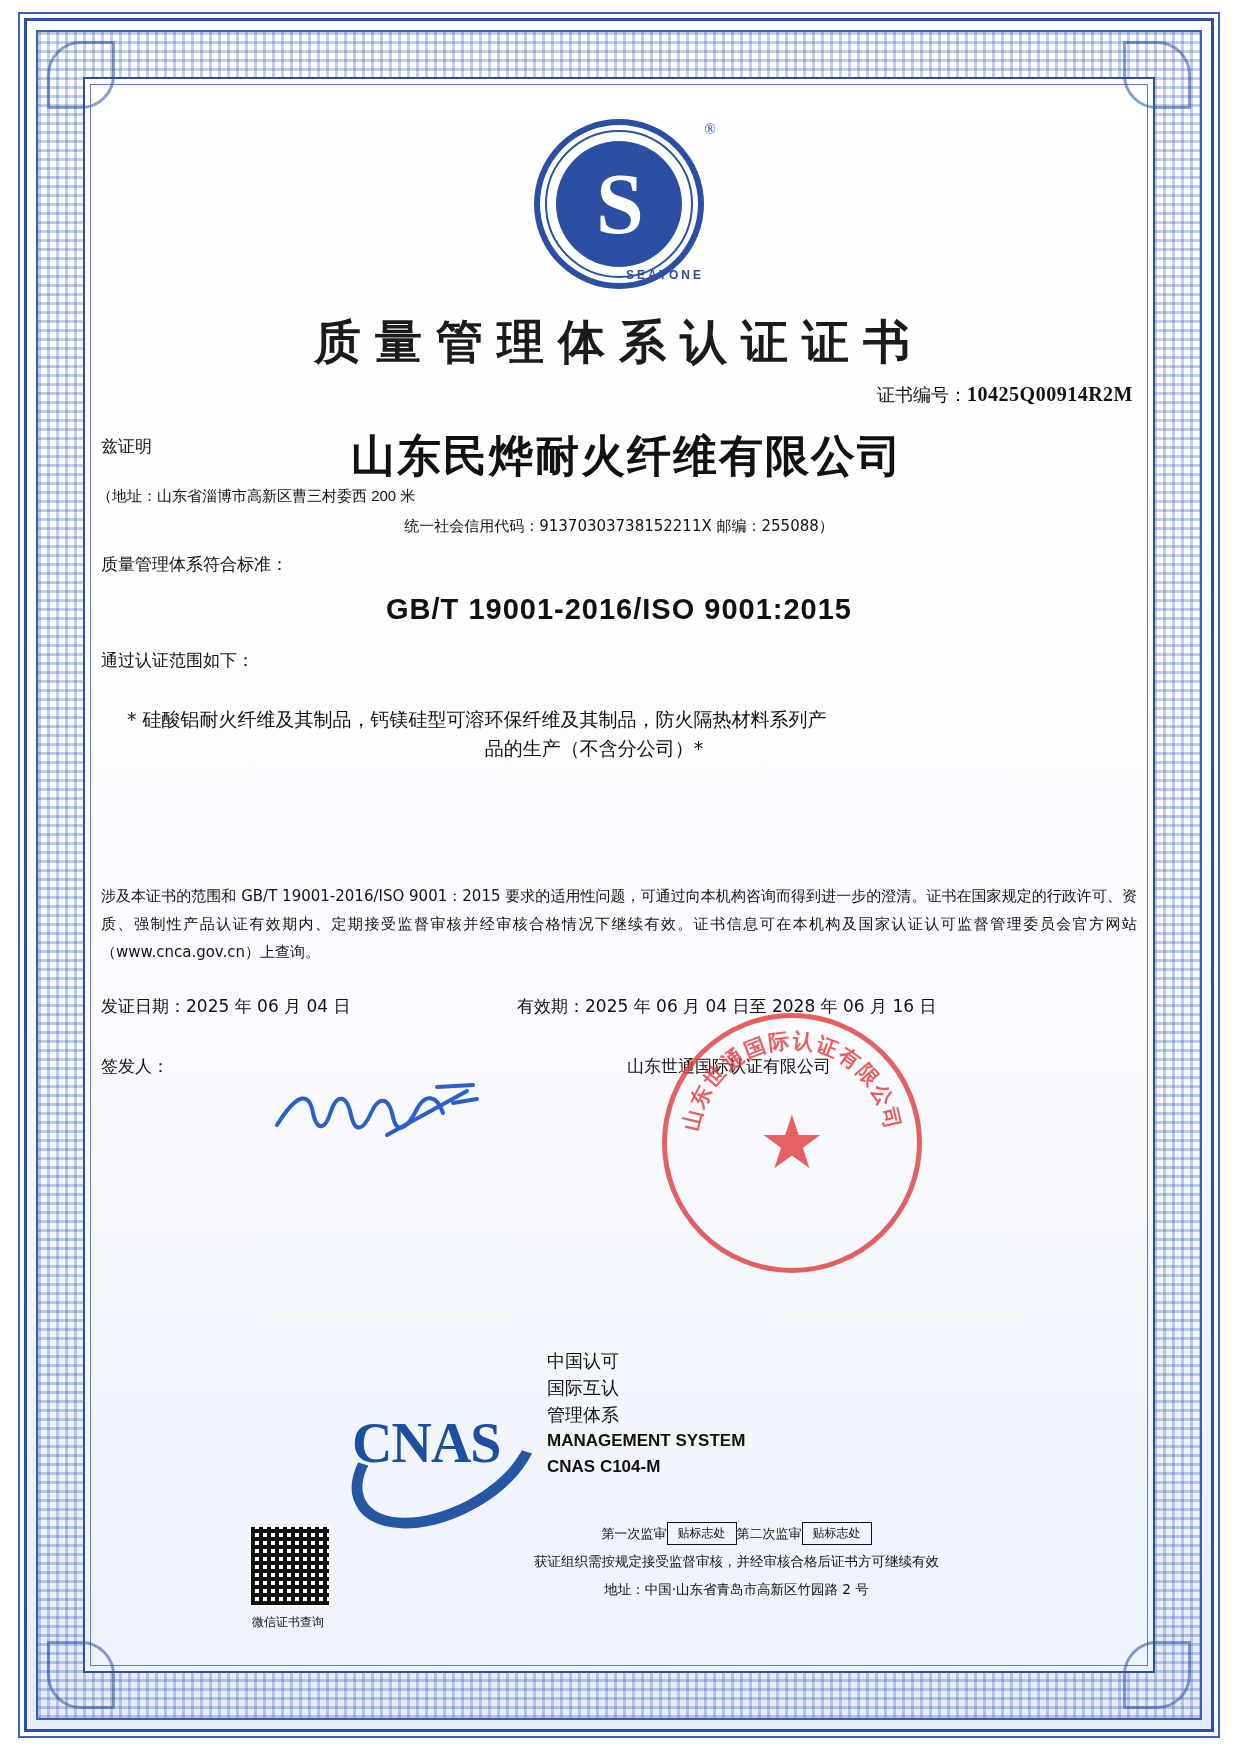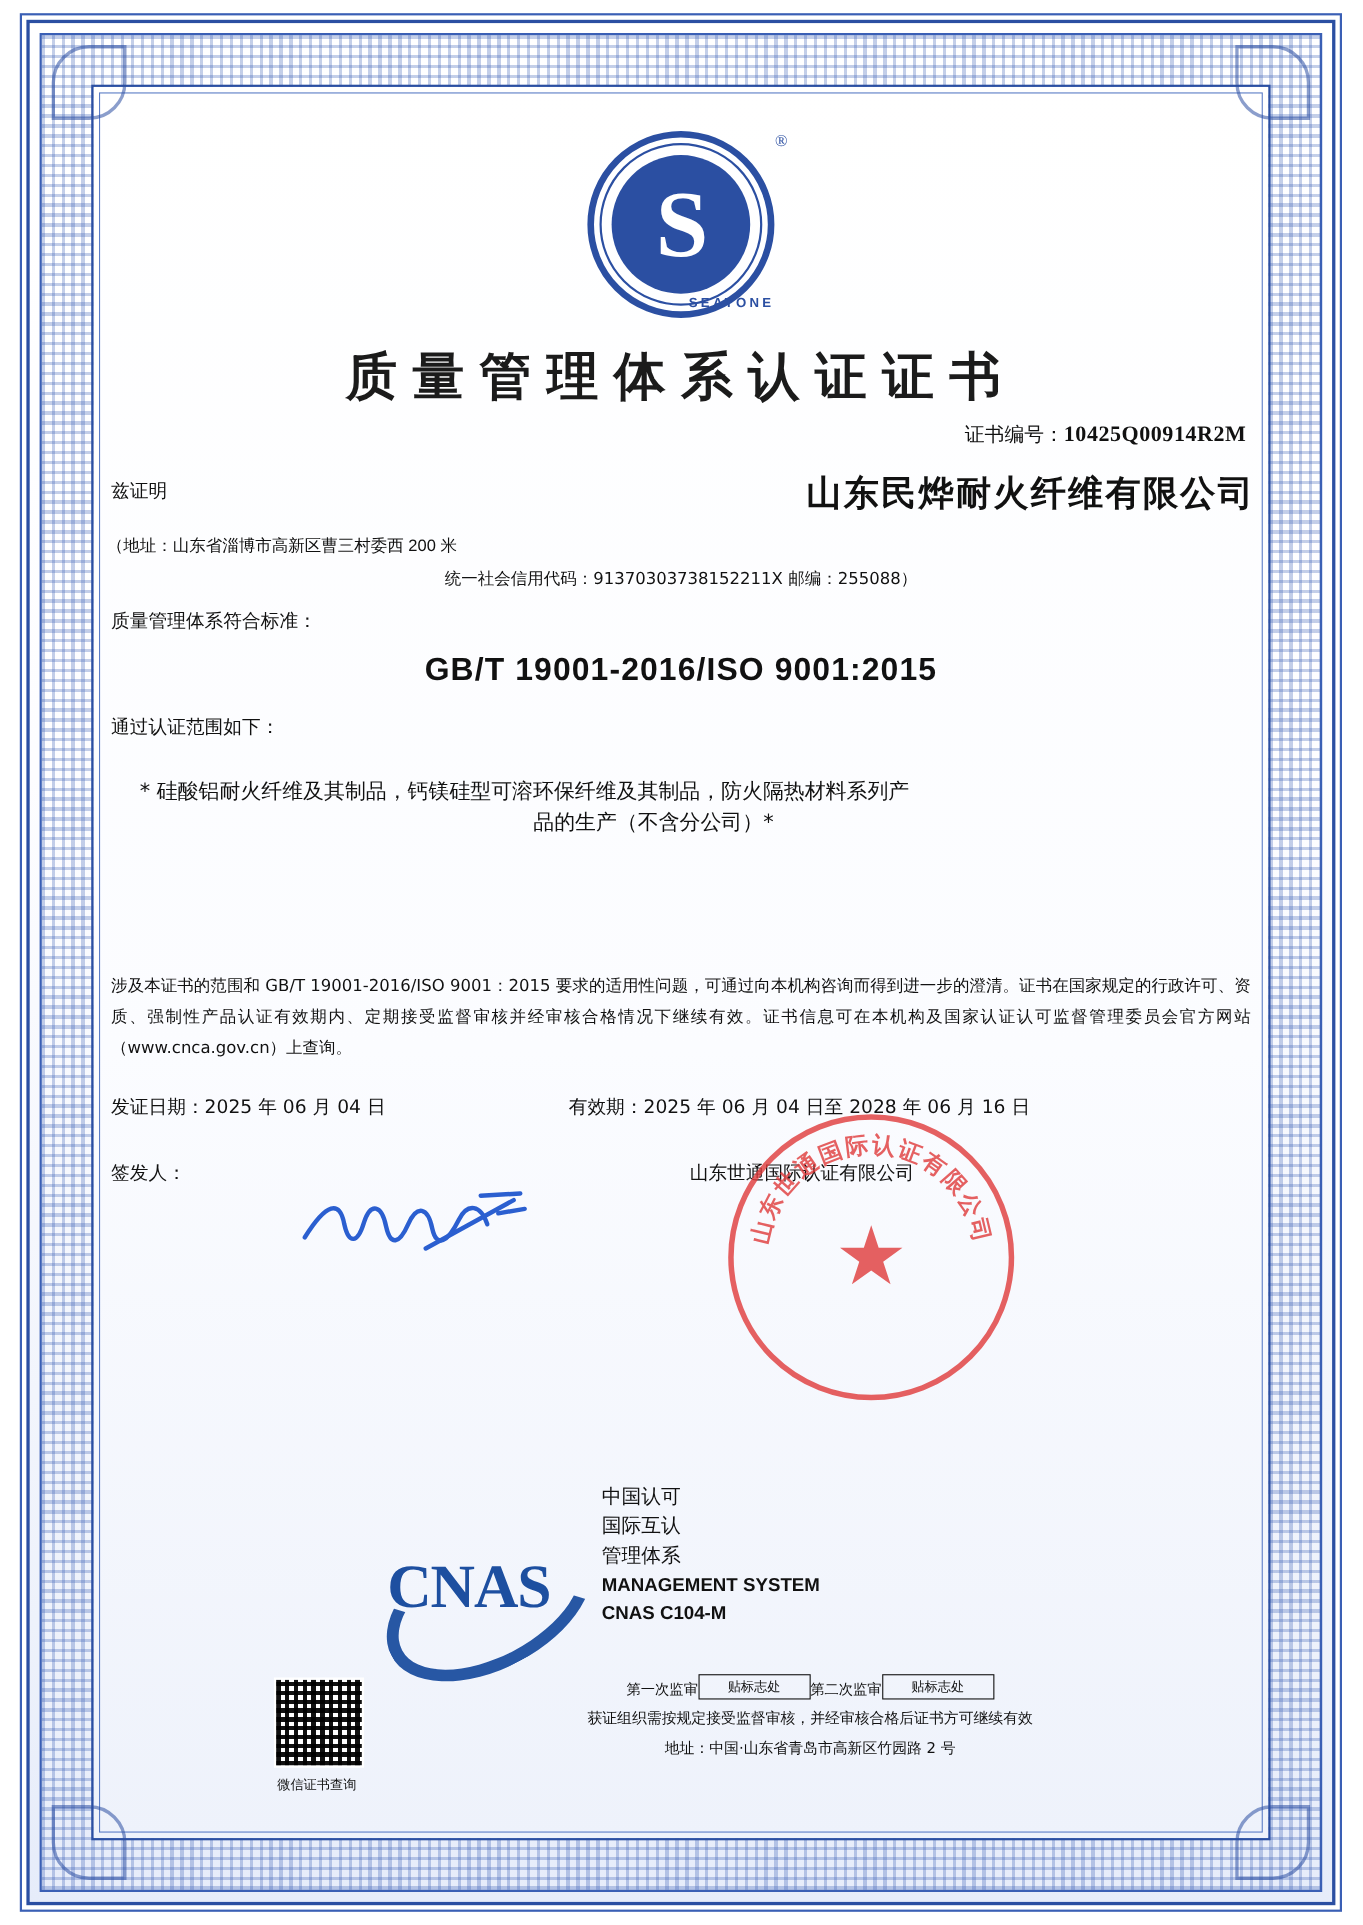--- a/index.html
+++ b/index.html
@@ -93,22 +93,22 @@
     font-size:18px;color:#111;
     font-family:"DejaVu Sans", sans-serif;
   }
   .cert-no b{font-family:"Liberation Serif",serif;font-size:20px;letter-spacing:.5px;}
 
   .lbl{
     position:absolute;left:4px;font-size:17px;color:#111;
     font-family:"DejaVu Sans", sans-serif;
   }
   .company{
-    position:absolute;left:16px;right:0;top:344px;text-align:right;
-    font-size:32px;font-weight:bold;color:#111;letter-spacing:2px;
+    position:absolute;left:16px;right:0;top:344px;text-align:center;
+    font-size:44px;font-weight:bold;color:#111;letter-spacing:2px;
     font-family:"DejaVu Sans", sans-serif;
   }
   .addr1{
     position:absolute;left:0;right:0;top:404px;text-align:left;
     font-size:15px;color:#111;font-family:Liberation Sans, sans-serif;
   }
   .addr2{
     position:absolute;left:0;right:0;top:434px;text-align:center;
     font-size:15px;color:#111;font-family:"DejaVu Sans", sans-serif;
   }
@@ -205,22 +205,22 @@
   .qr-cap{
     position:absolute;left:126px;bottom:36px;width:130px;text-align:center;
     font-size:12px;color:#111;font-family:"DejaVu Sans",sans-serif;
   }
 
   
   .audit{
     position:absolute;left:275px;right:40px;bottom:122px;
     font-family:"DejaVu Sans",sans-serif;font-size:13px;color:#111;
   }
-  .audit-row{display:flex;justify-content:center;align-items:flex-end;}
-  .audit-box{border:1px solid #111;padding:2px 26px;font-size:12px;}
+  .audit-row{display:flex;justify-content:center;align-items:center;}
+  .audit-box{border:1px solid #111;padding:2px 10px;font-size:12px;}
   .audit-lab{font-size:13px;}
   .foot-line{
     position:absolute;left:275px;right:40px;text-align:center;
     font-family:"DejaVu Sans",sans-serif;font-size:13.5px;color:#111;
   }
   .f1{bottom:96px;}
   .f2{bottom:68px;}
   .f3{bottom:42px;}
 </style>
 </head>

